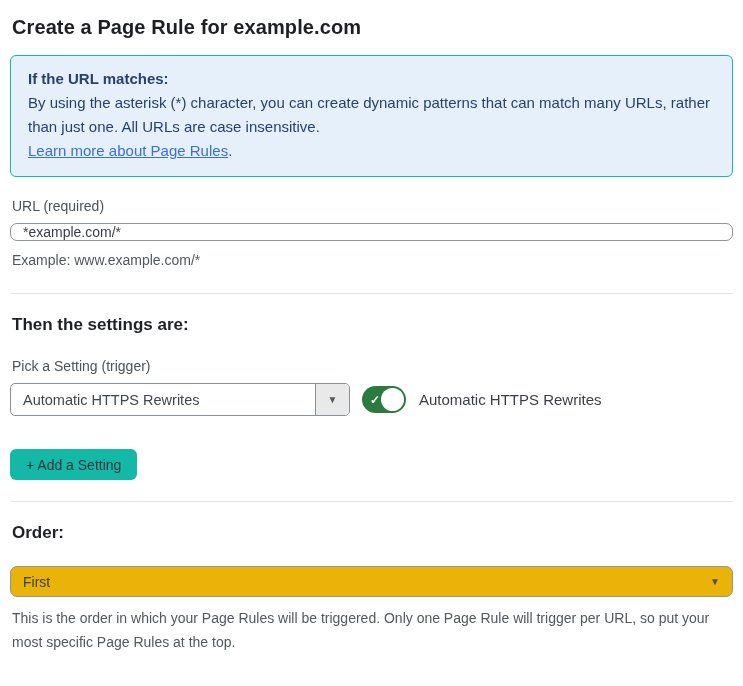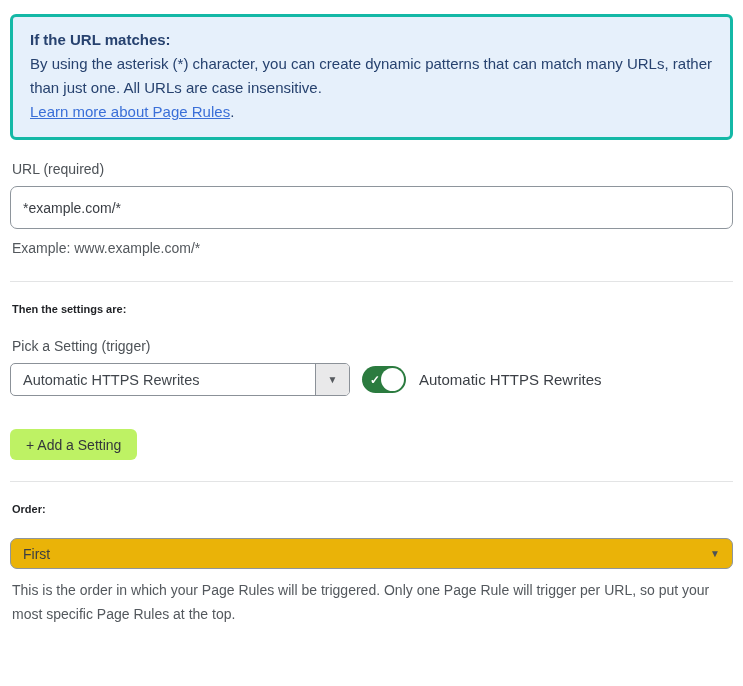--- a/index.html
+++ b/index.html
@@ -17,21 +17,21 @@
   }
   h1.title {
     font-size: 20px;
     font-weight: 700;
     color: #1d1f23;
     letter-spacing: 0.1px;
     margin: 2px 0 16px 2px;
   }
   .info-box {
     background: #e6f0fb;
-    border: 3px solid #14b8a6;
+    border: 1px solid #14b8a6;
     border-radius: 6px;
     padding: 11px 17px 13px 17px;
     color: #27426f;
     font-size: 15px;
     line-height: 24px;
     margin-bottom: 21px;
   }
   .info-heading { font-weight: 700; }
   .info-link-line a {
     color: #3a6fd8;
@@ -39,21 +39,21 @@
     cursor: pointer;
   }
   .field-label {
     font-size: 14px;
     color: #4d5257;
     margin: 0 0 9px 2px;
     display: block;
   }
   .text-input {
     width: 100%;
-    height: 43px;
+    height: 18px;
     border: 1px solid #8e959c;
     border-radius: 7px;
     padding: 0 12px;
     font-size: 14px;
     color: #3a3e44;
     font-family: "Liberation Sans", sans-serif;
     background: #fff;
     outline: none;
   }
   .helper-text {
@@ -61,21 +61,21 @@
     color: #53585d;
     margin: 8px 0 0 2px;
     line-height: 23px;
   }
   .divider {
     border: none;
     border-top: 1px solid #e3e4e5;
     margin: 21px 0;
   }
   .section-heading {
-    font-size: 11px;
+    font-size: 17px;
     font-weight: 700;
     color: #1f2125;
     margin: 0 0 23px 2px;
   }
   .setting-row {
     display: flex;
     align-items: center;
     gap: 12px;
   }
   .picker {
@@ -149,21 +149,21 @@
     justify-content: center;
     height: 31px;
     border: none;
     border-radius: 6px;
     font-size: 14px;
     font-family: "Liberation Sans", sans-serif;
     cursor: pointer;
     padding: 0 16px;
   }
   .btn-gray {
-    background: #bef264;
+    background: #14b8a6;
     color: #33373b;
   }
   .add-setting-btn { margin-top: 33px; }
   .select-box {
     width: 100%;
     height: 31px;
     border: 1px solid #8e959c;
     border-radius: 7px;
     background: #eab308;
     display: flex;
@@ -178,20 +178,21 @@
     font-size: 10px;
     color: #4c5257;
   }
   .order-helper { margin-top: 9px; line-height: 24px; }
 </style>
 </head>
 <body>
 
 <div class="page">
 
+  <h1 class="title">Create a Page Rule for example.com</h1>
 
   <div class="info-box">
     <div class="info-heading">If the URL matches:</div>
     <div class="info-body">By using the asterisk (*) character, you can create dynamic patterns that can match many URLs, rather than just one. All URLs are case insensitive.</div>
     <div class="info-link-line"><a href="#">Learn more about Page Rules</a><span>.</span></div>
   </div>
 
   <label class="field-label">URL (required)</label>
   <input class="text-input" type="text" value="*example.com/*" style="">
   <div class="helper-text">Example: www.example.com/*</div>

